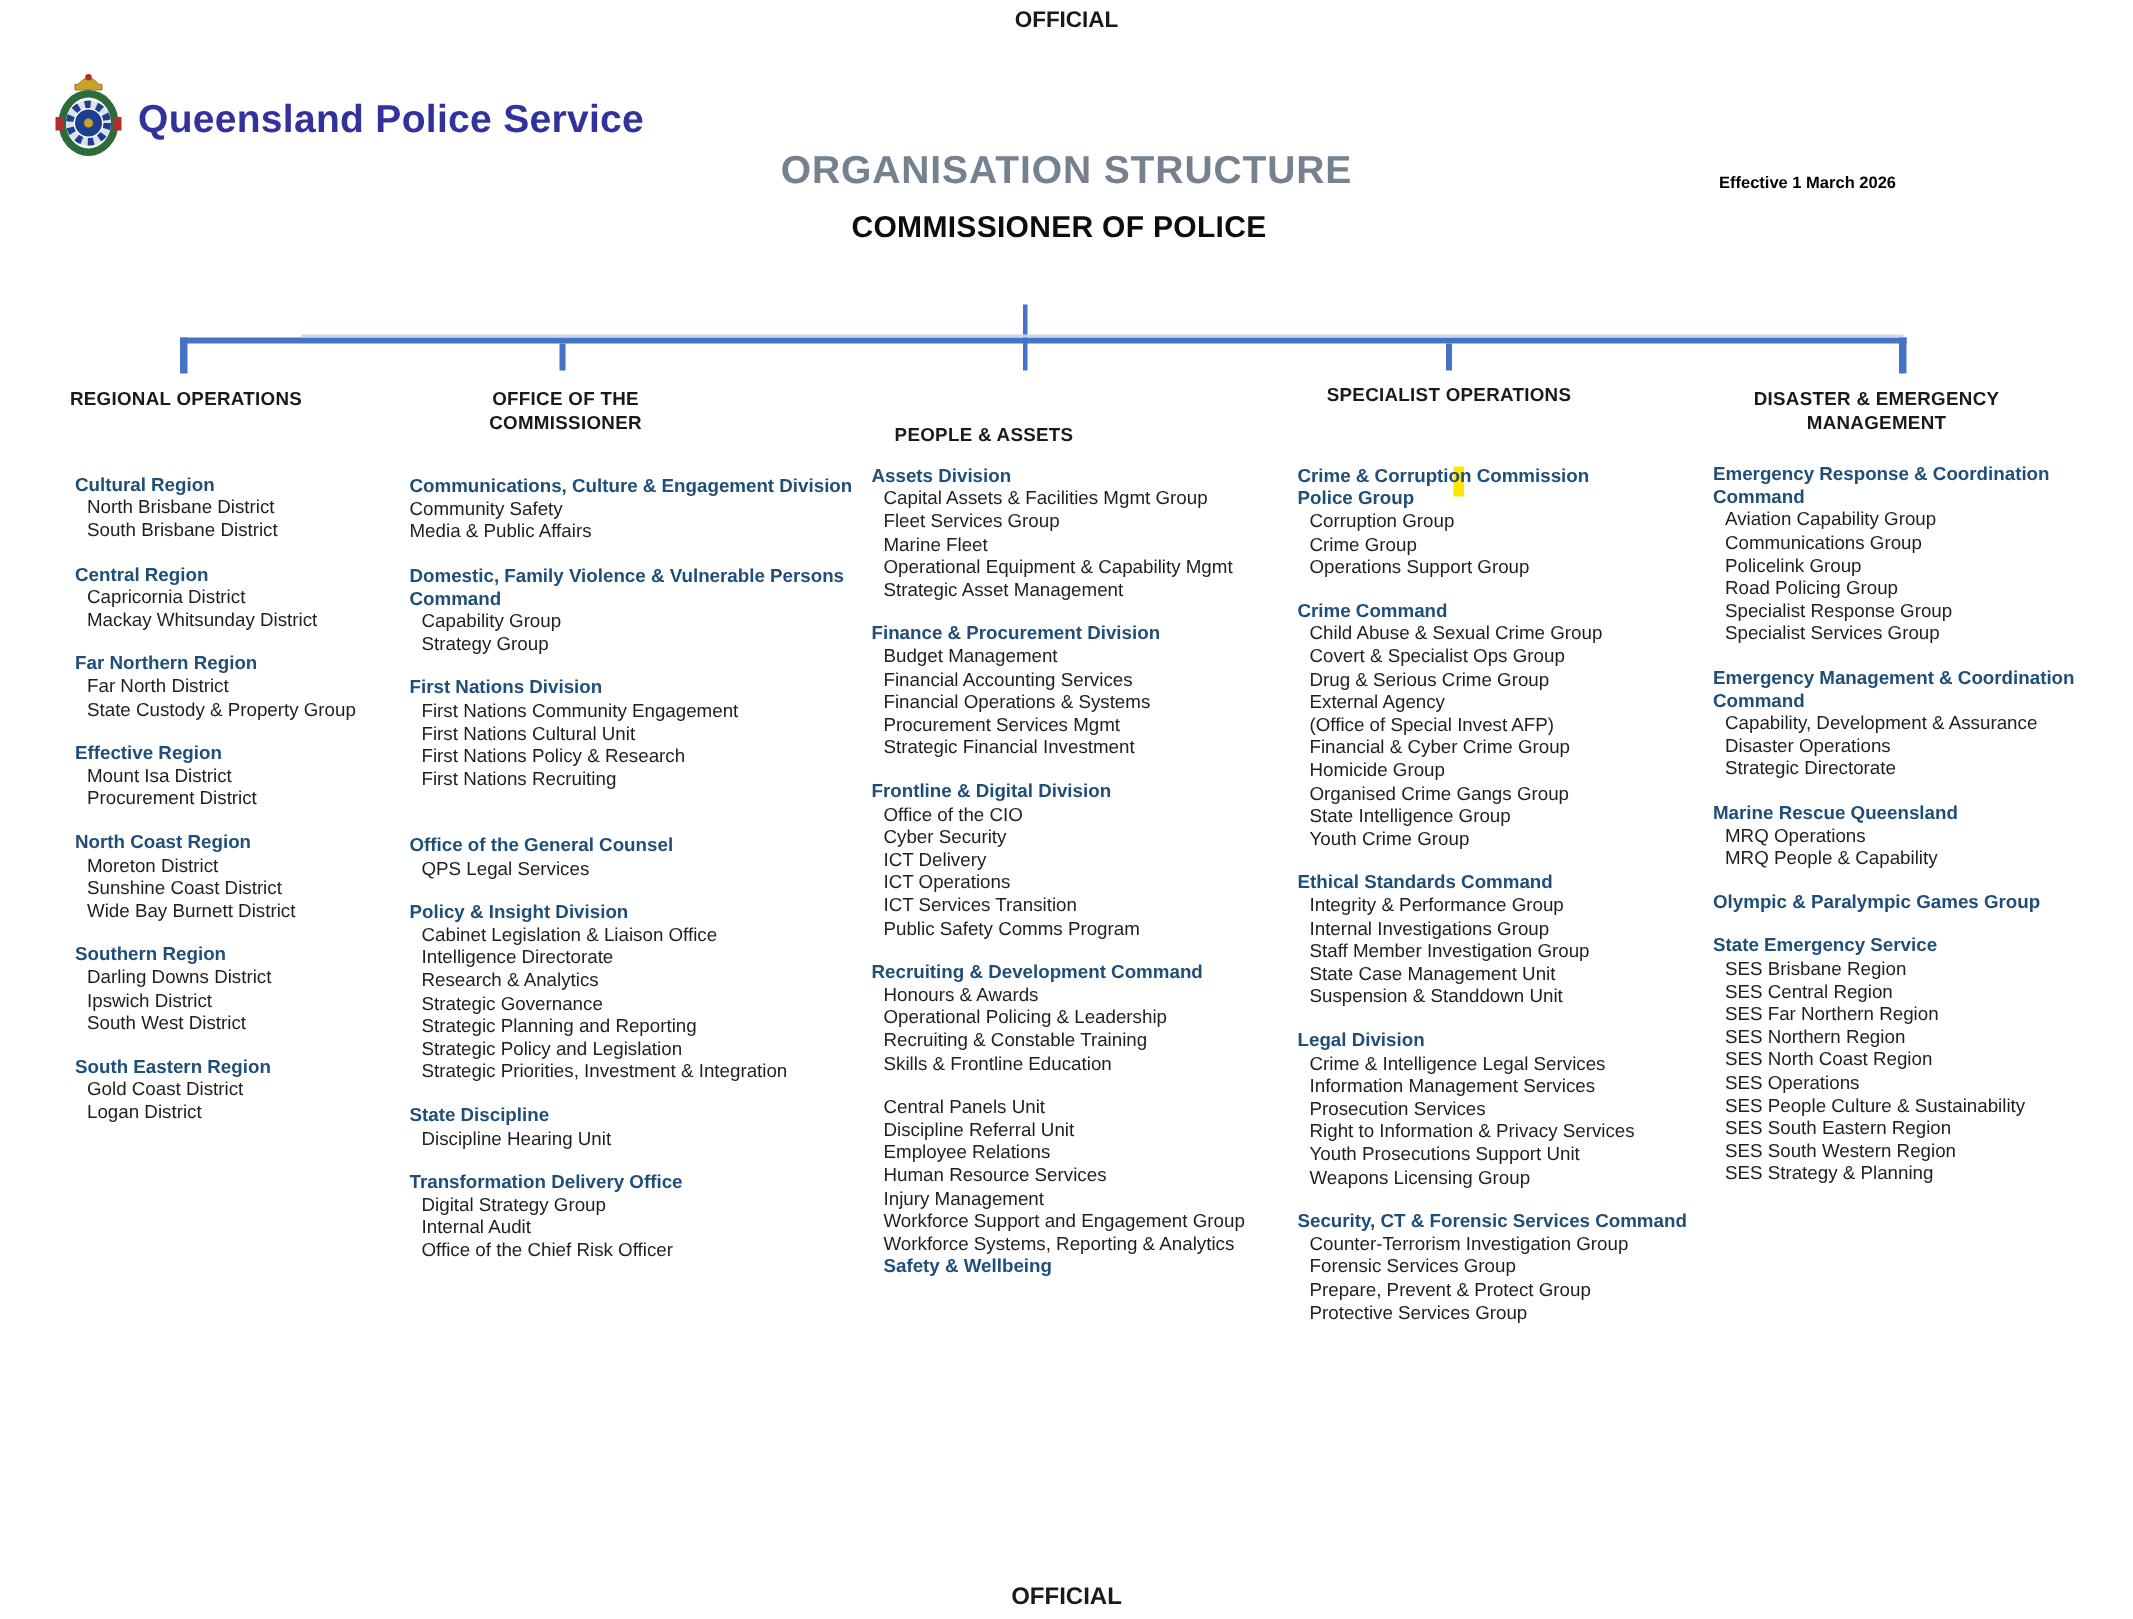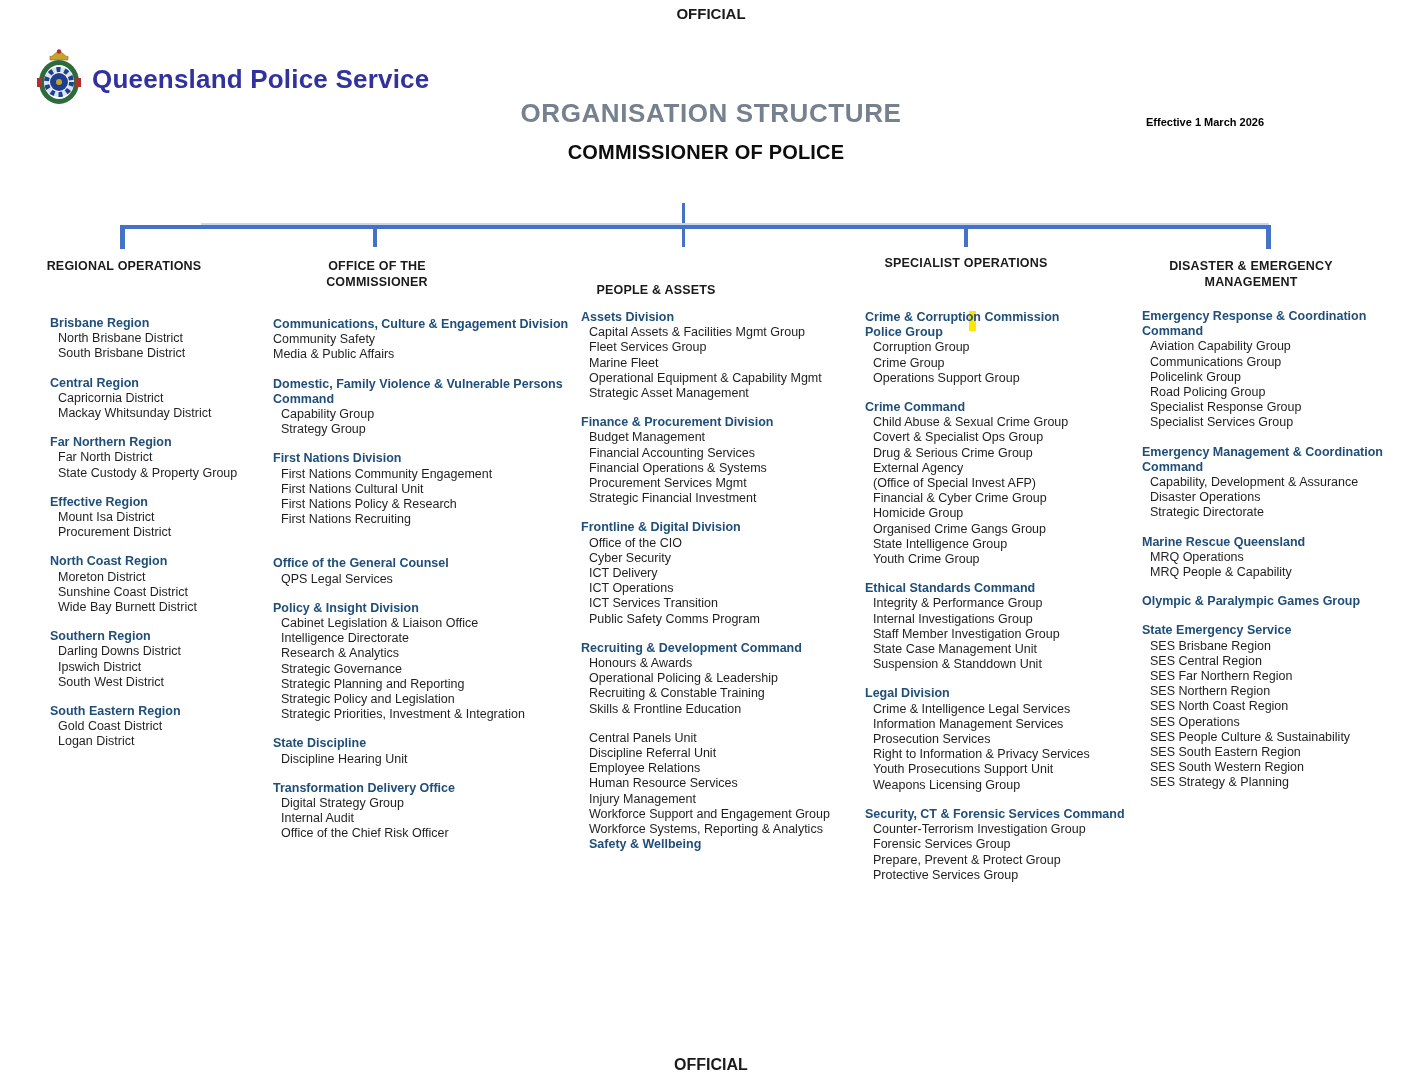--- a/index.html
+++ b/index.html
@@ -94,21 +94,21 @@
 <div class="conn drop1"></div>
 <div class="conn drop2"></div>
 <div class="conn drop3"></div>
 <div class="conn drop4"></div>
 <div class="conn drop5"></div>
 
 <div id="tree-root">
     <div class="col-head head1">REGIONAL OPERATIONS</div>
     <div class="col col1">
       <div class="group">
-        <div class="group-title">Brisbane Region</div>
+        <div class="group-title">Cultural Region</div>
         <div class="item">North Brisbane District</div>
         <div class="item">South Brisbane District</div>
       </div>
       <div class="group">
         <div class="group-title">Central Region</div>
         <div class="item">Capricornia District</div>
         <div class="item">Mackay Whitsunday District</div>
       </div>
       <div class="group">
         <div class="group-title">Far Northern Region</div>

